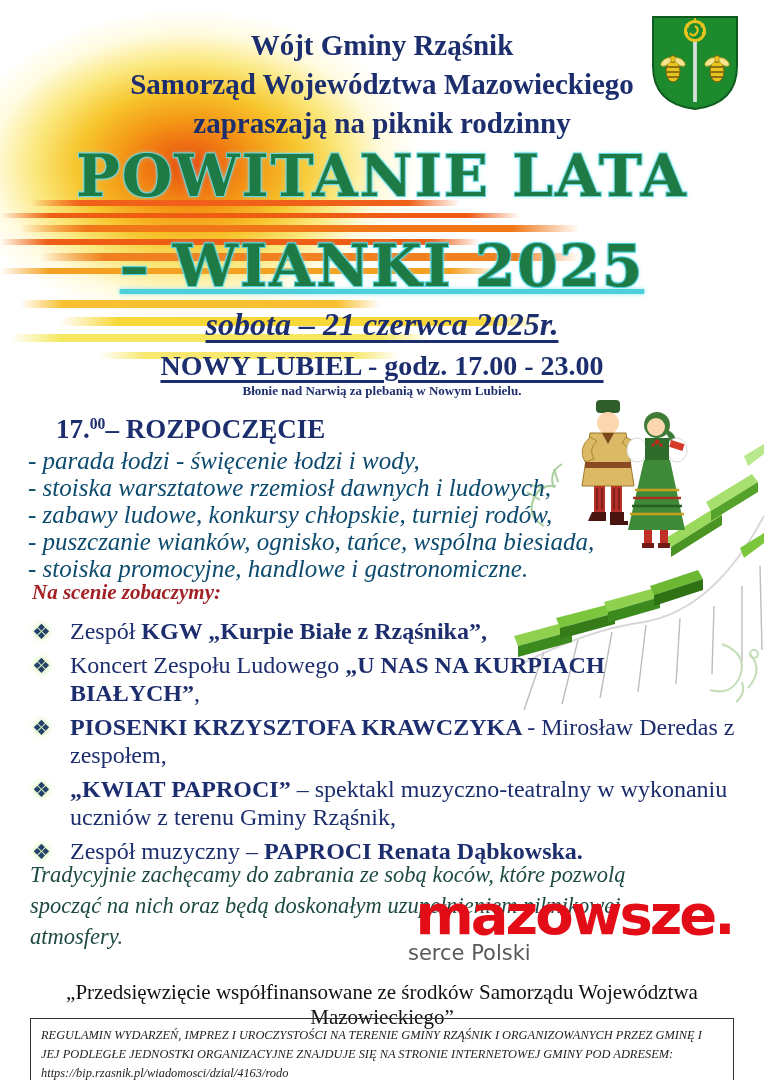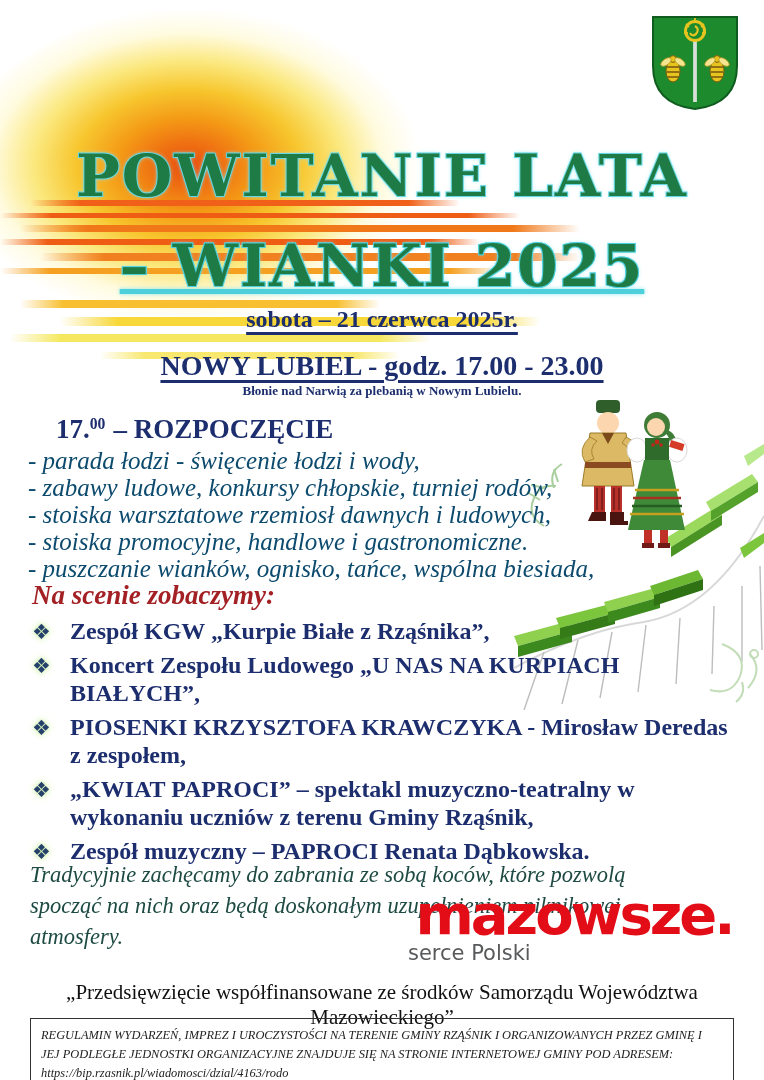--- a/index.html
+++ b/index.html
@@ -31,49 +31,49 @@
     -webkit-text-stroke:2px #4dcfdc;paint-order:stroke fill;
     text-shadow:0 0 4px #8fe6ee;
     white-space:nowrap;
   }
   .title-1{top:142px;}
   .title-2{top:232px;text-decoration:underline;}
   .date-line,.place-line,.detail-line{
     position:absolute;left:0;width:100%;text-align:center;z-index:2;
     color:#1d2e6e;font-weight:bold;
   }
-  .date-line{top:306px;font-size:24px;}
+  .date-line{top:306px;font-size:32px;font-style:italic;}
   .place-line{top:350px;font-size:28px;}
   .detail-line{top:383px;font-size:13px;}
   .u{text-decoration:underline;text-decoration-thickness:3px;text-underline-offset:5px;}
   .time-line{
     position:absolute;left:56px;z-index:2;color:#1d2e6e;font-weight:bold;font-size:27px;white-space:nowrap;
   }
   .start-line{top:414px;}
   .end-line{top:829px;}
   .sup{font-size:0.58em;position:relative;top:-0.55em;}
-  .time-label{margin-left:8px;text-align:right;}
+  .time-label{text-align:right;}
   .program-list{
     position:absolute;top:447px;left:28px;width:600px;z-index:2;
     color:#0c4a6e;font-style:italic;font-size:25px;line-height:27px;
   }
   .stage-heading{
     position:absolute;top:580px;left:32px;z-index:2;
-    color:#a32024;font-weight:bold;font-style:italic;font-size:27px;
+    color:#a32024;font-weight:bold;font-style:italic;font-size:21px;
   }
   .lineup{
     position:absolute;top:617px;left:30px;width:708px;z-index:2;
     color:#1d2e6e;font-size:24px;line-height:28px;
   }
   .lineup-item{position:relative;padding-left:40px;margin-bottom:6px;}
   .bullet{
     position:absolute;left:2px;top:1px;font-size:21px;color:#24406b;
     text-shadow:0 0 5px #c9ef9f, 0 0 9px #ddf6bd;
   }
-  .s-r{font-weight:bold;}
+  .s-r{font-weight:normal;}
   .s-b{font-weight:bold;}
   .s-bi{font-weight:bold;}
   .blanket-note{
     position:absolute;top:859px;left:30px;width:672px;z-index:2;
     color:#1d4a42;font-style:italic;font-size:22.5px;line-height:31px;
   }
   
   .logo{position:absolute;top:886px;left:408px;width:332px;z-index:2;text-align:center;}
   .logo-name{
     font-family:"DejaVu Sans", sans-serif;font-weight:bold;
@@ -140,38 +140,43 @@
       <ellipse cx="69" cy="57" rx="7" ry="11" fill="#e8c41e" stroke="#7a5c10" stroke-width="1"></ellipse>
       <line x1="63" y1="53" x2="75" y2="53" stroke="#7a5c10" stroke-width="1.6"></line>
       <line x1="62.5" y1="58" x2="75.5" y2="58" stroke="#7a5c10" stroke-width="1.6"></line>
       <line x1="63.5" y1="63" x2="74.5" y2="63" stroke="#7a5c10" stroke-width="1.6"></line>
       <circle cx="69" cy="45" r="3.4" fill="#e8c41e" stroke="#7a5c10" stroke-width="1"></circle>
       <ellipse cx="62" cy="48" rx="6" ry="3" fill="#f5e590" stroke="#b89a20" stroke-width="0.8" transform="rotate(-35 62 48)"></ellipse>
       <ellipse cx="76" cy="48" rx="6" ry="3" fill="#f5e590" stroke="#b89a20" stroke-width="0.8" transform="rotate(35 76 48)"></ellipse>
     </g>
   </svg>
 
+  <div class="invite">
+    <div>Wójt Gminy Rząśnik</div>
+    <div>Samorząd Województwa Mazowieckiego</div>
+    <div>zapraszają na piknik rodzinny</div>
+  </div>
 
   <div class="title-line title-1">POWITANIE LATA</div>
   <div class="title-line title-2">– WIANKI  2025</div>
 
   <div class="date-line"><span class="u">sobota – 21 czerwca 2025r.</span></div>
   <div class="place-line"><span class="u">NOWY LUBIEL - godz. 17.00 - 23.00</span></div>
   <div class="detail-line">Błonie nad Narwią za plebanią w Nowym Lubielu.</div>
 
   <div class="time-line start-line">
     <span>17.</span><span class="sup">00</span><span class="time-label">– ROZPOCZĘCIE</span>
   </div>
 
   <div class="program-list">
       <div class="program-line">- parada łodzi - święcenie łodzi i wody,</div>
+      <div class="program-line">- stoiska warsztatowe rzemiosł dawnych i ludowych,</div>
       <div class="program-line">- zabawy ludowe, konkursy chłopskie, turniej rodów,</div>
-      <div class="program-line">- stoiska warsztatowe rzemiosł dawnych i ludowych,</div>
+      <div class="program-line">- puszczanie wianków, ognisko, tańce, wspólna biesiada,</div>
       <div class="program-line">- stoiska promocyjne, handlowe i gastronomiczne.</div>
-      <div class="program-line">- puszczanie wianków, ognisko, tańce, wspólna biesiada,</div>
     </div>
 
   <div class="stage-heading">Na scenie zobaczymy:</div>
 
   <div class="lineup">
       <div class="lineup-item"><span class="bullet">❖</span><span><span class="s-r">Zespół </span><span class="s-b">KGW </span><span class="s-b">„</span><span class="s-bi">Kurpie Białe</span><span class="s-b"> z Rząśnika”,</span></span></div>
       <div class="lineup-item"><span class="bullet">❖</span><span><span class="s-r">Koncert Zespołu Ludowego </span><span class="s-b">„U NAS NA KURPIACH BIAŁYCH”</span><span class="s-r">,</span></span></div>
       <div class="lineup-item"><span class="bullet">❖</span><span><span class="s-b">PIOSENKI KRZYSZTOFA KRAWCZYKA </span><span class="s-r"> - Mirosław Deredas z zespołem,</span></span></div>
       <div class="lineup-item"><span class="bullet">❖</span><span><span class="s-b">„KWIAT PAPROCI”</span><span class="s-r"> – spektakl muzyczno-teatralny w wykonaniu uczniów z terenu Gminy Rząśnik,</span></span></div>
       <div class="lineup-item"><span class="bullet">❖</span><span><span class="s-r">Zespół muzyczny – </span><span class="s-b">PAPROCI Renata Dąbkowska.</span></span></div>

